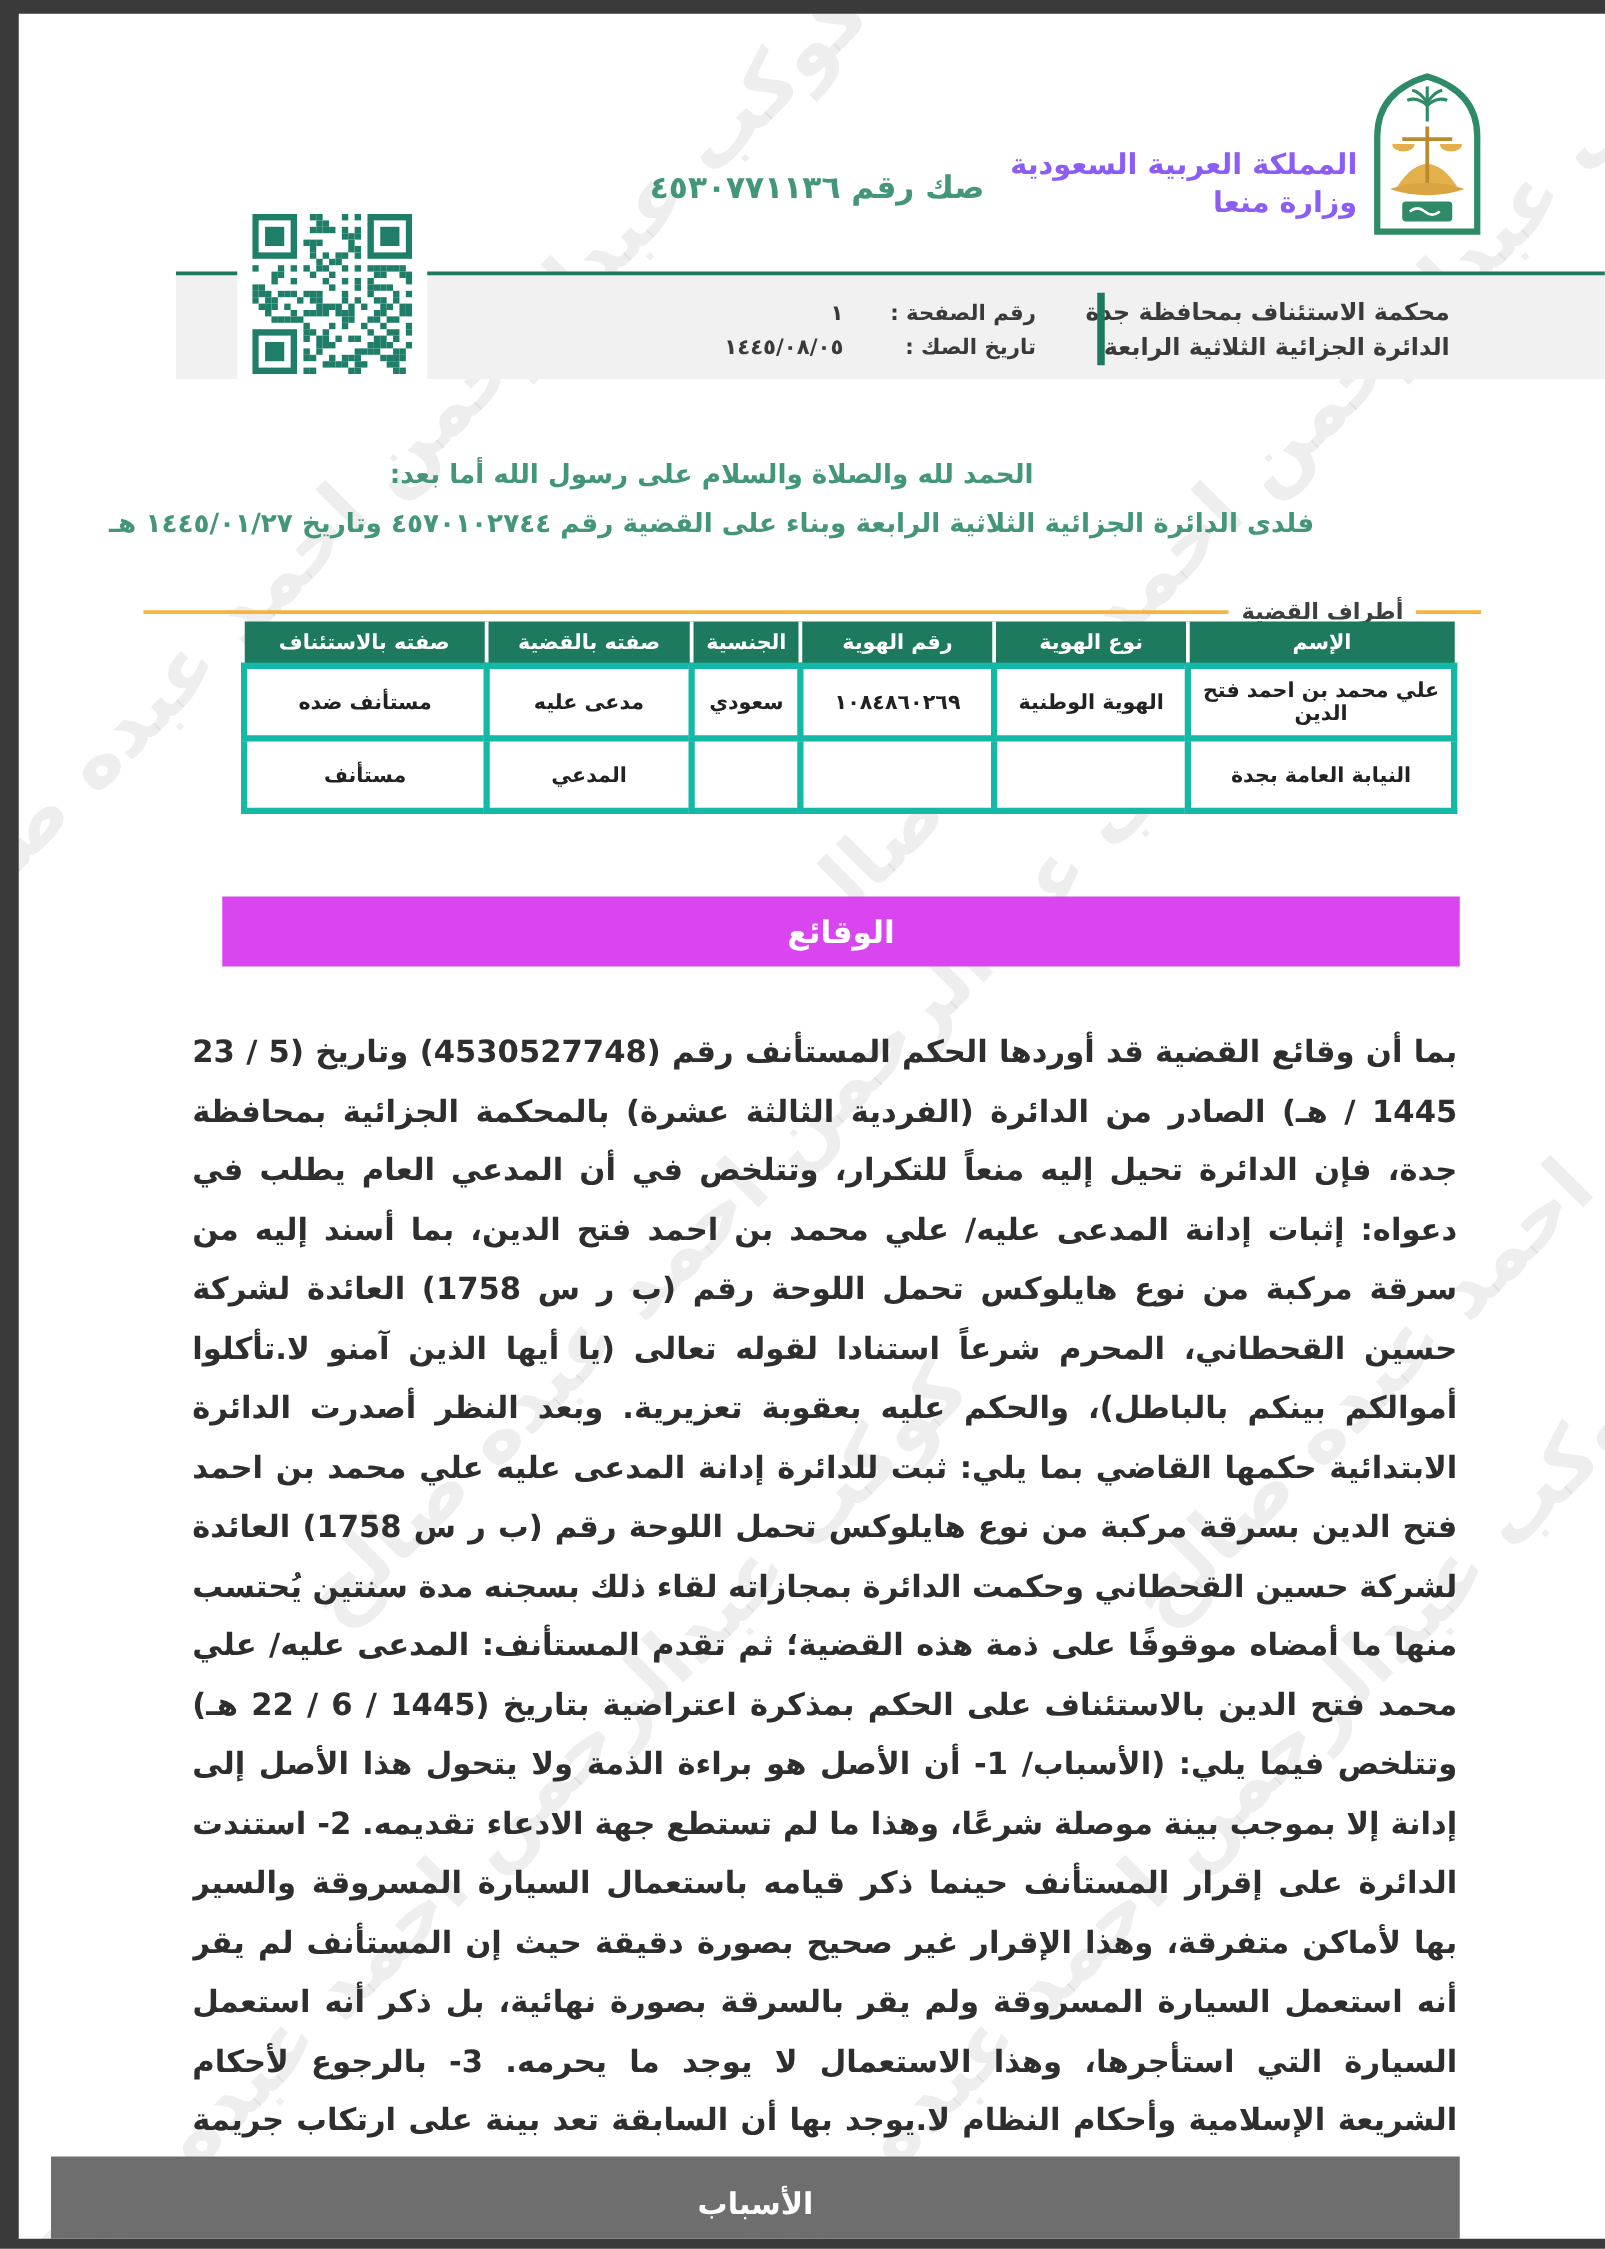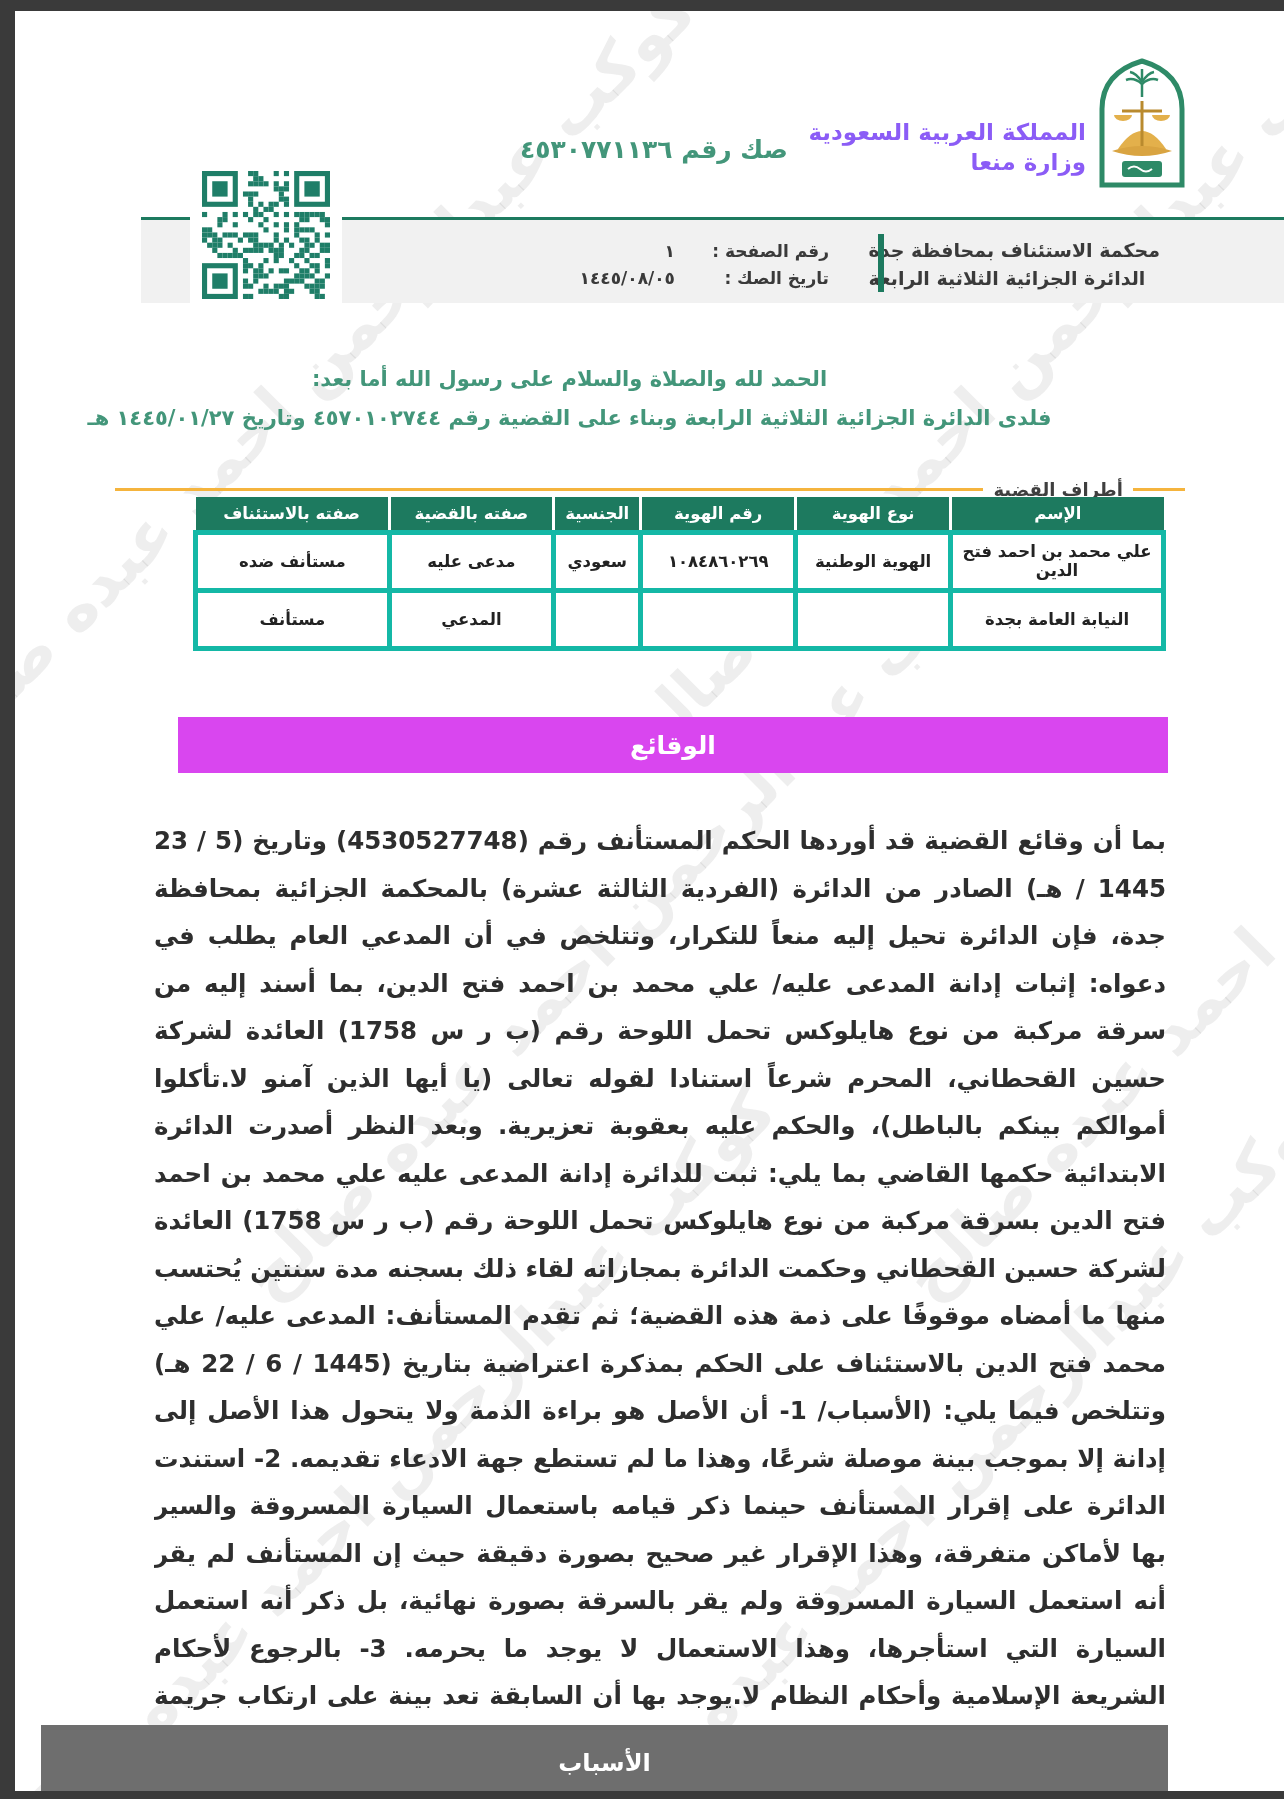--- a/index.html
+++ b/index.html
@@ -19,21 +19,21 @@
                color:#8b5cf6; font-weight:bold; font-size:23px; line-height:30px; }
   .logo { position:absolute; top:42px; right:96px; width:92px; height:138px; z-index:2; }
   .deed-number { position:absolute; top:124px; left:505px; z-index:2; color:#43967a;
                  font-weight:bold; font-size:25px; direction:rtl; }
 
   
   .info-bar { position:absolute; top:206px; right:0; left:0; margin-left:0; z-index:1;
               right:0; width:1143px; height:86px; background:#f1f1f1;
               border-top:3px solid #1d7a5f; right:0; }
   .info-bar { right:0; left:auto; }
-  .court { position:absolute; top:16px; right:124px; text-align:left;
+  .court { position:absolute; top:16px; right:124px; text-align:right;
            font-size:19px; font-weight:bold; color:#3a3a3a; line-height:28px; }
   .vsep { position:absolute; top:14px; right:400px; width:6px; height:58px; background:#1d7a5f; }
   .meta { position:absolute; top:18px; right:455px; font-size:17px; color:#3a3a3a; font-weight:bold; }
   .meta-row { display:flex; direction:rtl; line-height:27px; }
   .meta-label { min-width:120px; text-align:right; }
   .meta-value { margin-right:34px; direction:rtl; }
 
   
   .qr-box { position:absolute; top:146px; right:938px; left:auto; width:152px; height:156px;
             background:#ffffff; z-index:3; display:flex; align-items:center; justify-content:center; }

